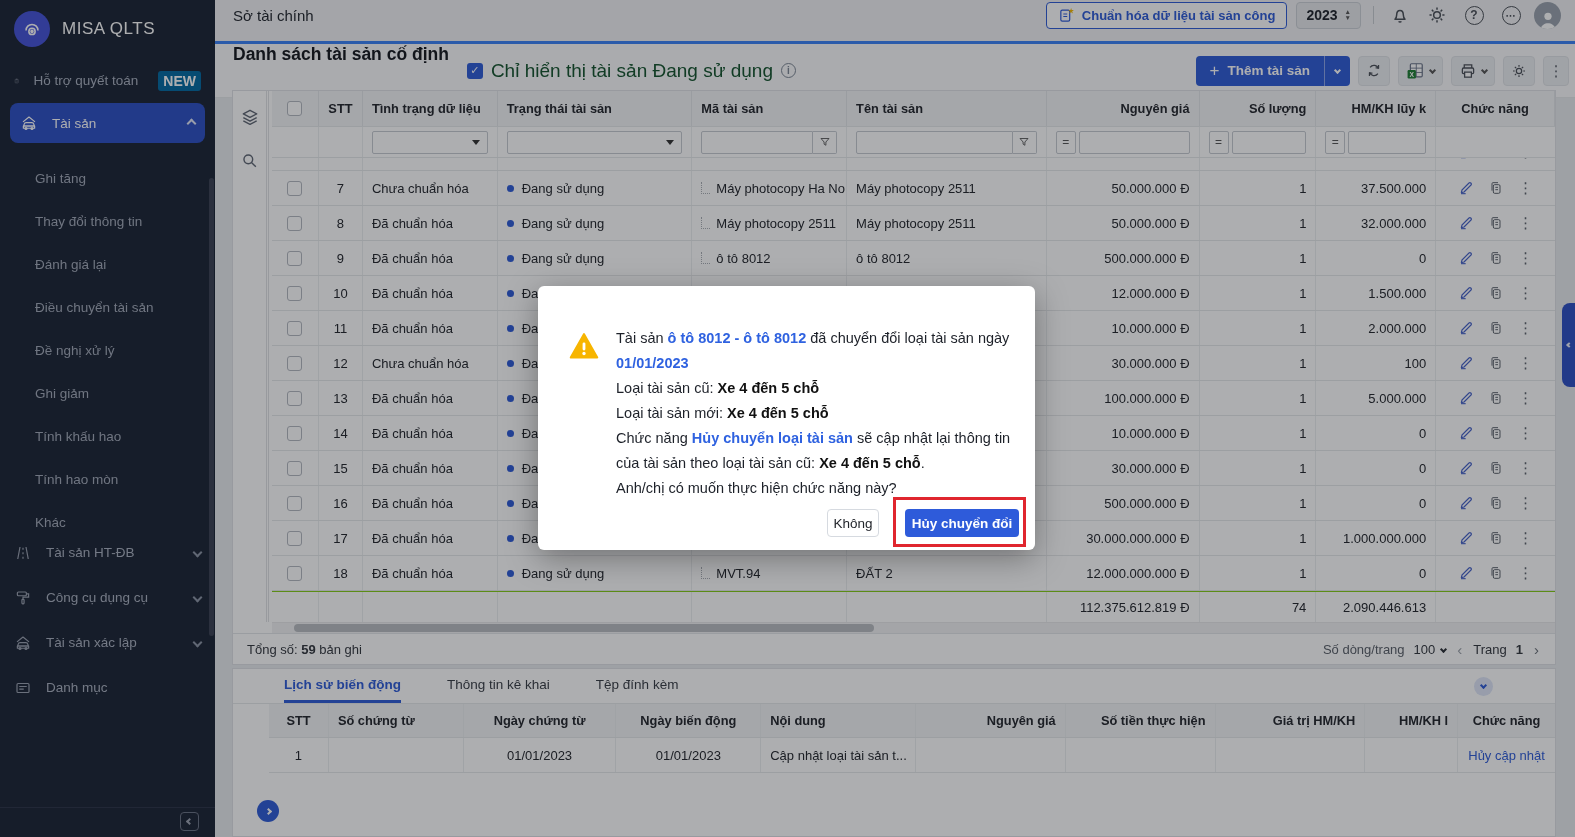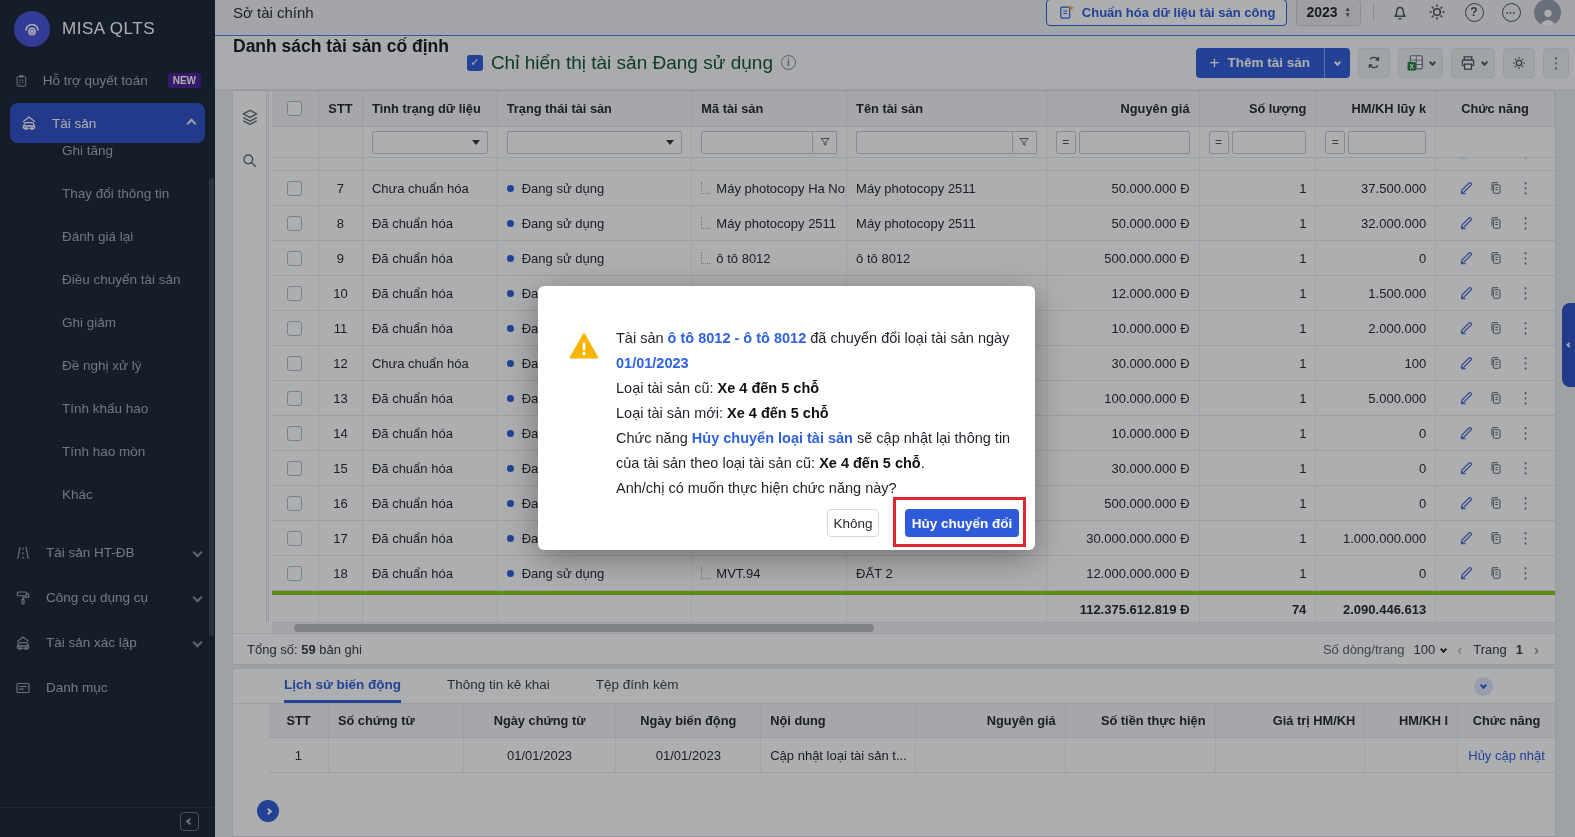--- a/index.html
+++ b/index.html
@@ -15,31 +15,31 @@
   
   .sidebar{position:absolute;left:0;top:0;width:215px;height:837px;background:#1b2434;color:#a9b0bf;z-index:2}
   .logo-row{display:flex;align-items:center;gap:12px;height:58px;padding-left:14px}
   .logo-badge{width:36px;height:36px;border-radius:50%;background:#4553d8;display:flex;align-items:center;justify-content:center}
   .logo-text{color:#fff;font-size:17px;font-weight:400;letter-spacing:.5px}
   .nav-item{display:flex;align-items:center;gap:14px;height:45px;padding:0 14px;font-size:13.5px;cursor:pointer}
   .nav-item .lbl{flex:0 0 auto}
   .nav-item .chev{margin-left:auto;color:#8b93a4}
   .nav-item.active{background:#2d4fc4;color:#fff;margin:0 10px;padding:0 10px;border-radius:8px;height:40px}
   .nav-item.active .chev{color:#dfe5f7}
-  .badge-new{background:#4c1d95;color:#fff;font-size:10px;font-weight:700;padding:2px 5px;border-radius:3px;margin-left:6px}
-  .sub-item{height:43px;display:flex;align-items:flex-start;padding-left:62px;font-size:13.5px;color:#a2a9b8;cursor:pointer}
+  .badge-new{background:#0369a1;color:#fff;font-size:14px;font-weight:700;padding:2px 5px;border-radius:3px;margin-left:6px}
+  .sub-item{height:43px;display:flex;align-items:flex-end;padding-left:35px;font-size:13.5px;color:#a2a9b8;cursor:pointer}
   .side-scroll{position:absolute;right:1px;top:178px;width:5px;height:458px;background:#3a4152;border-radius:3px}
   .side-bottom{position:absolute;left:0;right:0;bottom:0;height:30px;border-top:1px solid #2b3346}
   .collapse-btn{position:absolute;right:16px;bottom:6px;width:19px;height:19px;border:1px solid #6a7284;border-radius:4px;color:#9aa1b0;display:flex;align-items:center;justify-content:center;cursor:pointer}
   .collapse-btn .chev{width:5px;height:5px}
   .icon18{width:18px;height:18px;color:#9aa1b0}
 
   
   .main{position:absolute;left:215px;top:0;right:0;bottom:0}
-  .topbar{height:36px;background:#f1f2f4;border-bottom:1px solid #3b82f6;display:flex;align-items:center;padding:0 14px 11px 18px}
+  .topbar{height:44px;background:#f1f2f4;border-bottom:3px solid #3b82f6;display:flex;align-items:center;padding:0 14px 11px 18px}
   .topbar-title{font-size:15px;color:#1e222a}
   .top-right{margin-left:auto;display:flex;align-items:center;gap:9px}
   .btn-standardize{height:27px;display:flex;align-items:center;gap:7px;border:1px solid #2e5bd7;border-radius:4px;background:#fff;color:#2e5bd7;font-size:13px;font-weight:700;padding:0 11px;cursor:pointer}
   .year-box{height:27px;display:flex;align-items:center;gap:7px;background:#e7e9ec;border:1px solid #ccd0d6;border-radius:4px;padding:0 9px;font-size:14px;font-weight:700;color:#1e222a;cursor:pointer}
   .spin{display:flex;flex-direction:column;font-size:6.5px;line-height:6px;color:#555}
   .vdiv{width:1px;height:18px;background:#c7cbd1;margin:0 3px}
   .icon-btn{width:28px;height:28px;display:flex;align-items:center;justify-content:center;color:#4a4f57;cursor:pointer}
   .icon20{width:20px;height:20px}
   .circle-txt{width:19px;height:19px;border:1.6px solid #4a4f57;border-radius:50%;display:flex;align-items:center;justify-content:center;font-size:12px;font-weight:700}
   .avatar{width:27px;height:27px;border-radius:50%;background:#9aa2ad;display:flex;align-items:end;justify-content:center;overflow:hidden}
@@ -79,21 +79,21 @@
   .trow{height:35px}
   .rowclip{height:13px;overflow:hidden}
   .rowclip .acts{margin-top:-24px}
   .cb-row{width:15px;height:15px;border:1.5px solid #b3b8c0;border-radius:3px;background:#fff;cursor:pointer}
   .dot{width:7px;height:7px;border-radius:50%;background:#2e5bd7;margin-right:8px;flex:0 0 auto}
   .dothandle{width:9px;height:12px;border-left:1px dotted #a9adb4;border-bottom:1px dotted #a9adb4;margin-right:6px;flex:0 0 auto}
   .acts{display:flex;align-items:center;gap:14px}
   .act-edit{color:#4763c9;cursor:pointer}
   .act-copy{color:#5d636c;cursor:pointer}
   .act-dots{color:#5d636c;font-size:15px;cursor:pointer;letter-spacing:0}
-  .gtotal{height:33px;border-top:4px solid #84cc16;font-weight:700;background:#fff}
+  .gtotal{height:33px;border-top:1px solid #84cc16;font-weight:400;background:#fff}
   .hscroll{position:absolute;left:39px;right:0;bottom:31px;height:11px;background:#f2f2f3;border-top:1px solid #e8e8ea}
   .hthumb{position:absolute;left:22px;top:1px;width:580px;height:8px;background:#b9bcc1;border-radius:4px}
   .pagerow{position:absolute;left:0;right:0;bottom:0;height:31px;border-top:1px solid #e3e5e8;display:flex;align-items:center;padding:0 14px;font-size:13px;color:#33373e;background:#fff}
   .pg-right{margin-left:auto;display:flex;align-items:center;gap:9px}
   .pg-size{display:flex;align-items:center;gap:6px;cursor:pointer}
   .pg-size .chev{width:5px;height:5px;color:#2b2f36}
   .pg-arrow{color:#9aa0a8;font-size:15px;cursor:pointer;padding:0 2px}
   .b{font-weight:700}
 
   
@@ -173,24 +173,24 @@
   <div class="sub-item">
       <span>Thay đổi thông tin</span>
     </div>
   <div class="sub-item">
       <span>Đánh giá lại</span>
     </div>
   <div class="sub-item">
       <span>Điều chuyển tài sản</span>
     </div>
   <div class="sub-item">
+      <span>Đề nghị xử lý</span>
+    </div>
+  <div class="sub-item">
       <span>Ghi giảm</span>
-    </div>
-  <div class="sub-item">
-      <span>Đề nghị xử lý</span>
     </div>
   <div class="sub-item">
       <span>Tính khấu hao</span>
     </div>
   <div class="sub-item">
       <span>Tính hao mòn</span>
     </div>
   <div class="sub-item">
       <span>Khác</span>
     </div>

